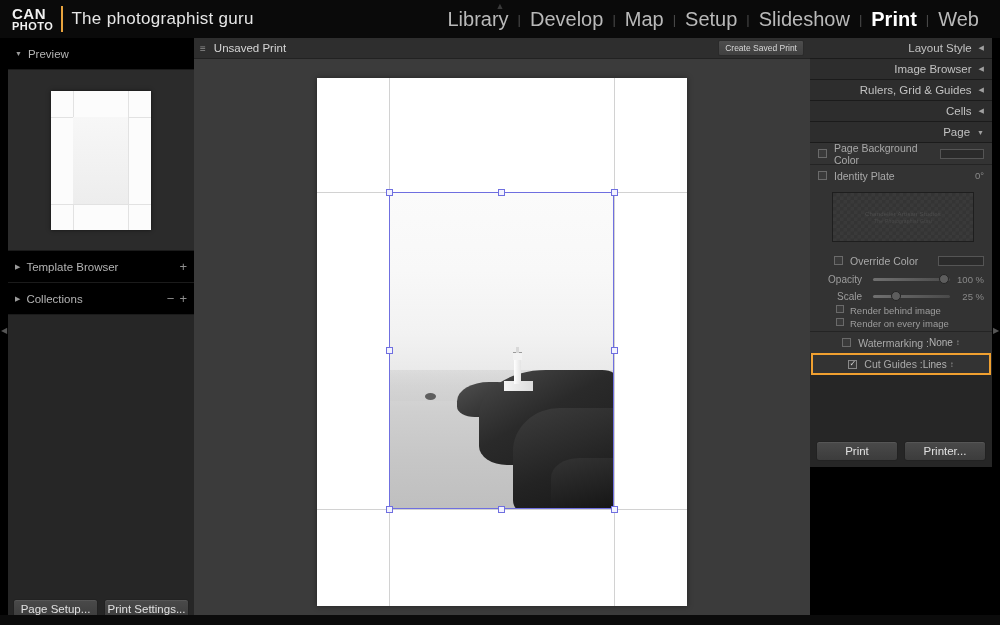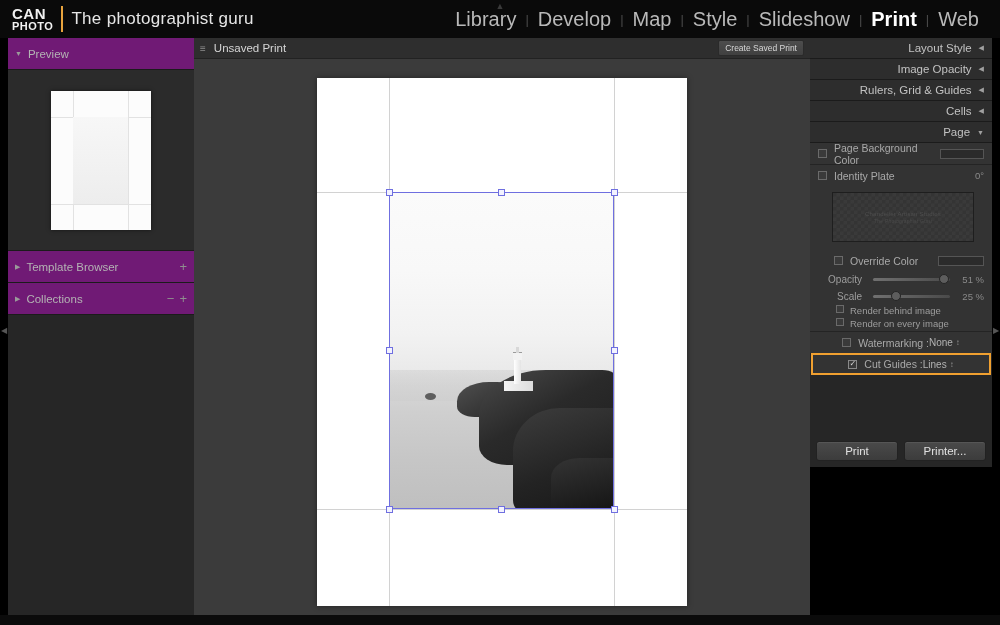--- a/index.html
+++ b/index.html
@@ -45,21 +45,21 @@
 
   
   .leftpanel {
     position: absolute; left: 8px; top: 38px; width: 186px; height: 587px;
     background: #262626;
   }
   .panel-head {
     height: 32px; display: flex; align-items: center;
     padding: 0 7px; color: #b4b4b4; font-size: 11.5px;
     border-bottom: 1px solid #1b1b1b;
-    background: #701a75;
+    background: #000000;
   }
   .panel-head .tri { font-size: 7px; margin-right: 6px; color: #9a9a9a; }
   .panel-head .spacer { flex: 1; }
   .panel-head .pm { color: #8f8f8f; font-size: 13px; margin-left: 5px; }
 
   .preview-body {
     height: 181px; background: #2b2b2b;
     display: flex; align-items: center; justify-content: center;
     border-bottom: 1px solid #1b1b1b;
   }
@@ -302,21 +302,21 @@
       <div class="logo-bar"></div>
       <span class="tagline">The photographist guru</span>
     </div>
     <div class="modnav">
       <span class="m">Library</span>
       <span class="sep">|</span>
       <span class="m">Develop</span>
       <span class="sep">|</span>
       <span class="m">Map</span>
       <span class="sep">|</span>
-      <span class="m">Style</span>
+      <span class="m">Setup</span>
       <span class="sep">|</span>
       <span class="m">Slideshow</span>
       <span class="sep">|</span>
       <span class="m active">Print</span>
       <span class="sep">|</span>
       <span class="m">Web</span>
     </div>
   </div>
 
   <div class="edge-arrow" style="left:491px; top:2px;">▲</div>
@@ -343,20 +343,24 @@
       <span>Template Browser</span>
       <span class="spacer"></span>
       <span class="pm">+</span>
     </div>
     <div class="panel-head">
       <span class="tri">▶</span>
       <span>Collections</span>
       <span class="spacer"></span>
       <span class="pm">−</span>
       <span class="pm">+</span>
+    </div>
+    <div class="left-bottom">
+      <div class="btn half">Page Setup...</div>
+      <div class="btn half">Print Settings...</div>
     </div>
   </div>
 
   <div class="center">
     <div class="ctoolbar">
       <span class="glyph">≡</span>
       <span class="title">Unsaved Print</span>
       <span class="spacer"></span>
       <span class="mini-btn">Create Saved Print</span>
     </div>
@@ -396,21 +400,21 @@
       </div>
     </div>
   </div>
 
   <div class="rightpanel">
     <div class="rhead">
       <span>Layout Style</span>
       <span class="tri">◀</span>
     </div>
     <div class="rhead">
-      <span>Image Opacity</span>
+      <span>Image Browser</span>
       <span class="tri">◀</span>
     </div>
     <div class="rhead">
       <span>Rulers, Grid &amp; Guides</span>
       <span class="tri">◀</span>
     </div>
     <div class="rhead">
       <span>Cells</span>
       <span class="tri">◀</span>
     </div>
@@ -444,21 +448,21 @@
         <span class="cb"></span>
         <span>Override Color</span>
         <span class="spacer"></span>
         <span class="swatch"></span>
       </div>
       <div class="slider-row">
         <span class="lbl">Opacity</span>
         <span class="track">
           <span class="knob" style="left:86%;"></span>
         </span>
-        <span class="val">51 %</span>
+        <span class="val">100 %</span>
       </div>
       <div class="slider-row">
         <span class="lbl">Scale</span>
         <span class="track">
           <span class="knob" style="left:23%;"></span>
         </span>
         <span class="val">25 %</span>
       </div>
       <div class="sub-row">
         <span class="cb"></span>

